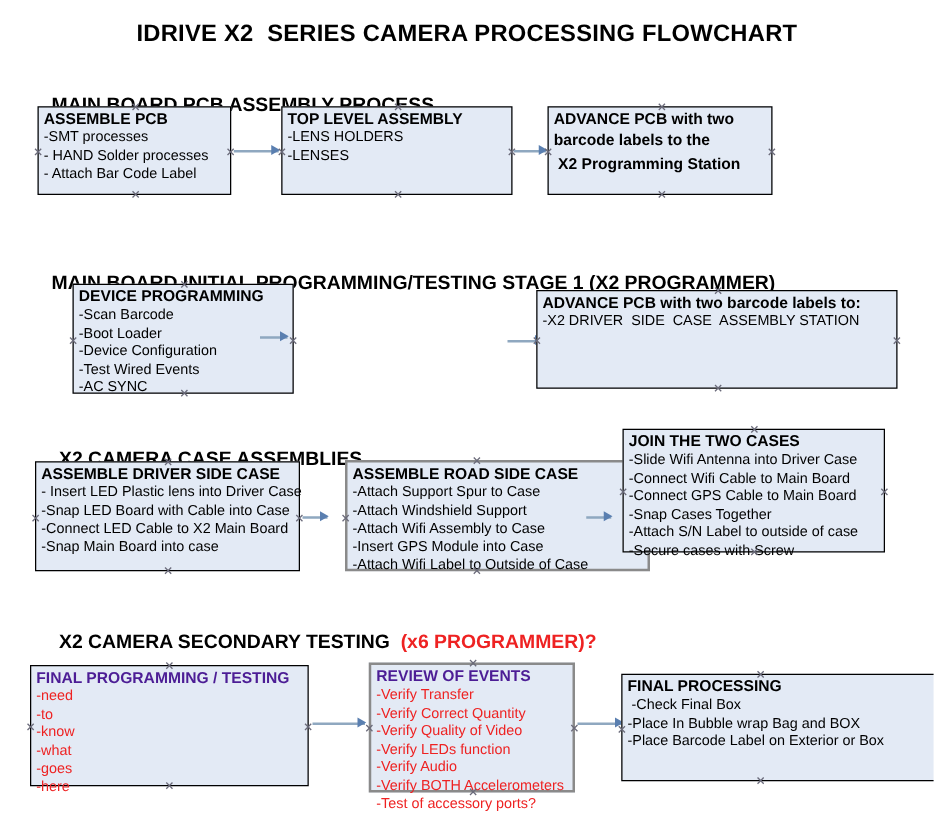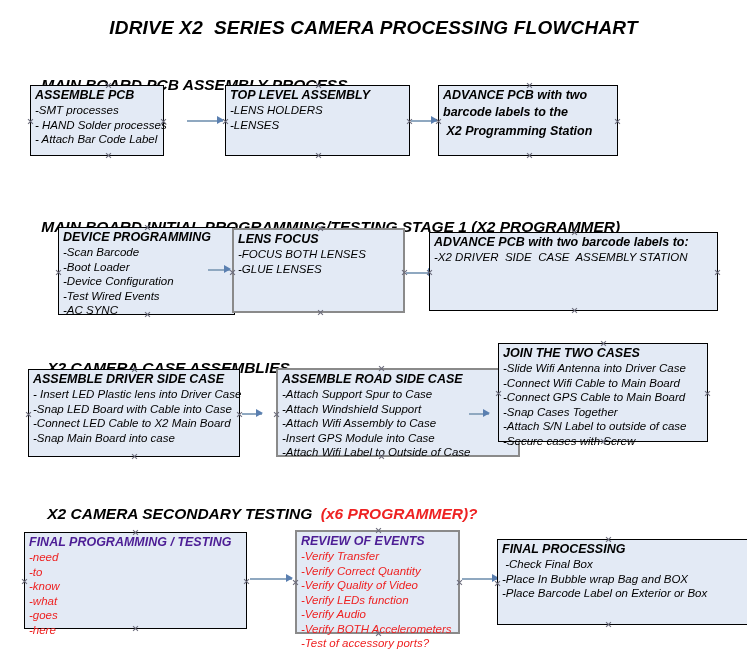--- a/index.html
+++ b/index.html
@@ -10,21 +10,20 @@
   body {
     font-family: "Liberation Sans", sans-serif;
     -webkit-font-smoothing: antialiased;
   }
   #canvas {
     position: relative;
     width: 747px;
     height: 662px;
     background: #ffffff;
     overflow: hidden;
-    font-style: italic;
   }
 
   
   .doc-title {
     position: absolute;
     left: 0;
     top: 17px;
     width: 747px;
     text-align: center;
     font-size: 19px;
@@ -139,21 +138,21 @@
 <body>
 
 <div id="canvas">
 
   <div class="doc-title">IDRIVE X2  SERIES CAMERA PROCESSING FLOWCHART</div>
 
   <div class="section-heading" style="left:24px; top:58px;">
     <span>MAIN BOARD PCB ASSEMBLY PROCESS</span>
   </div>
 
-  <div class="box" style="left:30px; top:85px; width:134px; height:71px;">
+  <div class="box" style="left:30px; top:85px; width:155px; height:71px;">
     <div class="box-inner">
       <div class="box-title">ASSEMBLE PCB</div>
       <div class="box-line">-SMT processes</div>
       <div class="box-line">- HAND Solder processes</div>
       <div class="box-line">- Attach Bar Code Label</div>
     </div>
     <div class="handle" style="left:74px; top:-4px;"></div>
     <div class="handle" style="left:74px; bottom:-4px;"></div>
     <div class="handle" style="left:-4px; top:32px;"></div>
     <div class="handle" style="right:-4px; top:32px;"></div>
@@ -210,31 +209,20 @@
     <div class="handle" style="left:85px; bottom:-4px;"></div>
     <div class="handle" style="left:-4px; top:41px;"></div>
     <div class="handle" style="right:-4px; top:41px;"></div>
   </div>
 
   <div class="arrow" style="left:208px; top:265px; width:22px;">
     <div class="shaft"></div>
       <div class="head"></div>
   </div>
 
-  <div class="box gray-border" style="left:232px; top:228px; width:173px; height:85px;">
-    <div class="box-inner">
-      <div class="box-title">LENS FOCUS</div>
-      <div class="box-line">-FOCUS BOTH LENSES</div>
-      <div class="box-line">-GLUE LENSES</div>
-    </div>
-    <div class="handle" style="left:83px; top:-5px;"></div>
-    <div class="handle" style="left:83px; bottom:-5px;"></div>
-    <div class="handle" style="left:-5px; top:39px;"></div>
-    <div class="handle" style="right:-5px; top:39px;"></div>
-  </div>
 
   <div class="arrow" style="left:406px; top:268px; width:28px;">
     <div class="shaft"></div>
       <div class="head"></div>
   </div>
 
   <div class="box" style="left:429px; top:232px; width:289px; height:79px;">
     <div class="box-inner">
       <div class="box-title">ADVANCE PCB with two barcode labels to:</div>
       <div class="box-line">-X2 DRIVER  SIDE  CASE  ASSEMBLY STATION</div>

